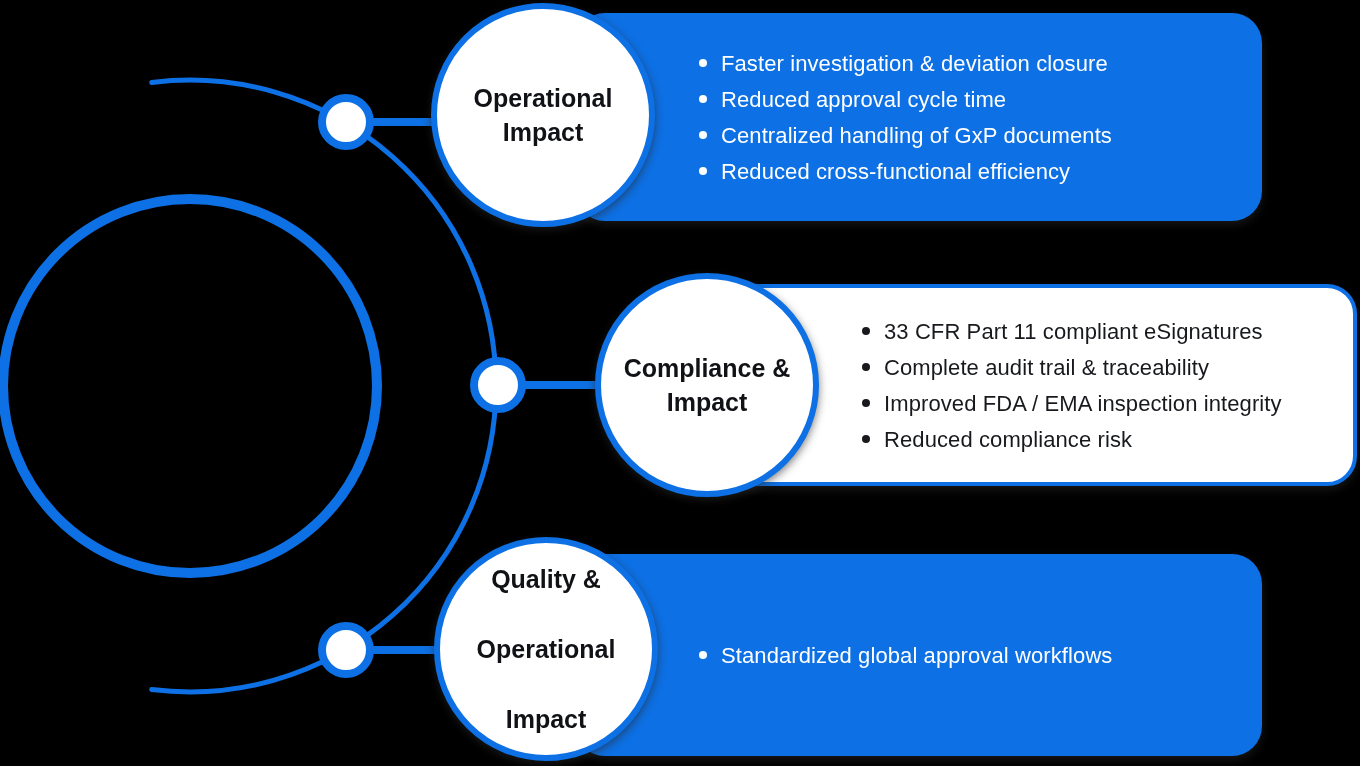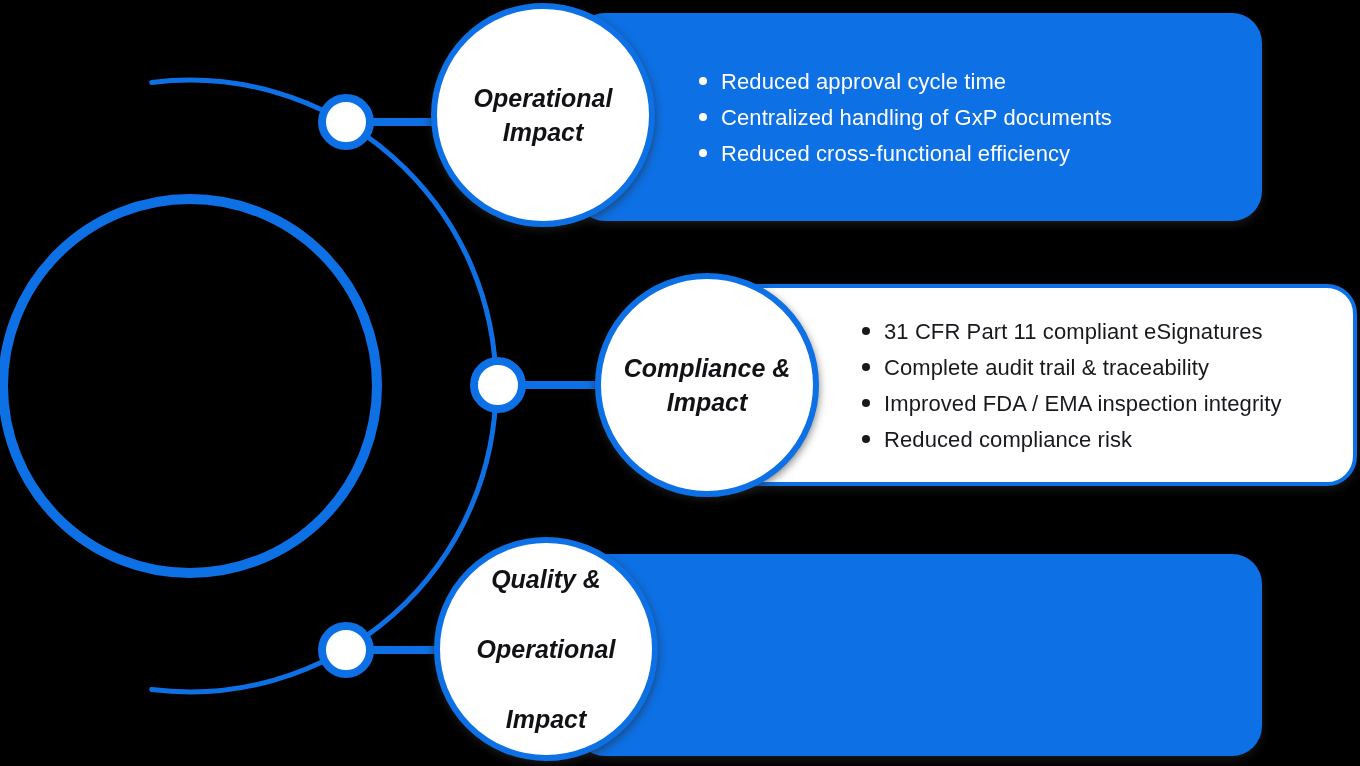--- a/index.html
+++ b/index.html
@@ -83,21 +83,20 @@
     display: flex;
     flex-direction: column;
     justify-content: center;
     align-items: center;
     font-weight: 700;
     font-size: 25px;
     line-height: 34px;
     color: #101215;
     z-index: 3;
     box-shadow: 0 3px 8px rgba(40,40,40,0.6);
-    font-style: italic;
   }
   .circle-operational { left: 431px; top: 3px; }
   .circle-compliance  { left: 595px; top: 273px; }
   .circle-quality     { left: 434px; top: 537px; gap: 36px; }
 </style>
 </head>
 <body style="background: rgb(0, 0, 0);">
 
 <div class="stage">
 
@@ -111,37 +110,39 @@
     <line x1="498" y1="385" x2="630" y2="385" stroke="var(--accent, #0D70E4)" stroke-width="8"></line>
     <line x1="346" y1="650" x2="470" y2="650" stroke="var(--accent, #0D70E4)" stroke-width="8"></line>
 
     <circle cx="346" cy="122" r="24" fill="#ffffff" stroke="var(--accent, #0D70E4)" stroke-width="8"></circle>
     <circle cx="498" cy="385" r="24" fill="#ffffff" stroke="var(--accent, #0D70E4)" stroke-width="8"></circle>
     <circle cx="346" cy="650" r="24" fill="#ffffff" stroke="var(--accent, #0D70E4)" stroke-width="8"></circle>
   </svg>
 
   <div class="panel blue panel-operational">
     <ul class="bullets">
+      <li>Faster investigation &amp; deviation closure</li>
       <li>Reduced approval cycle time</li>
       <li>Centralized handling of GxP documents</li>
       <li>Reduced cross-functional efficiency</li>
     </ul>
   </div>
 
   <div class="panel white panel-compliance">
     <ul class="bullets">
-      <li>31 CFR Part 11 compliant eSignatures</li>
+      <li>33 CFR Part 11 compliant eSignatures</li>
       <li>Complete audit trail &amp; traceability</li>
       <li>Improved FDA / EMA inspection integrity</li>
       <li>Reduced compliance risk</li>
     </ul>
   </div>
 
   <div class="panel blue panel-quality">
     <ul class="bullets">
+      <li>Standardized global approval workflows</li>
     </ul>
   </div>
 
   <div class="label-circle circle-operational">
     <div>Operational</div>
     <div>Impact</div>
   </div>
 
   <div class="label-circle circle-compliance">
     <div>Compliance &amp;</div>

